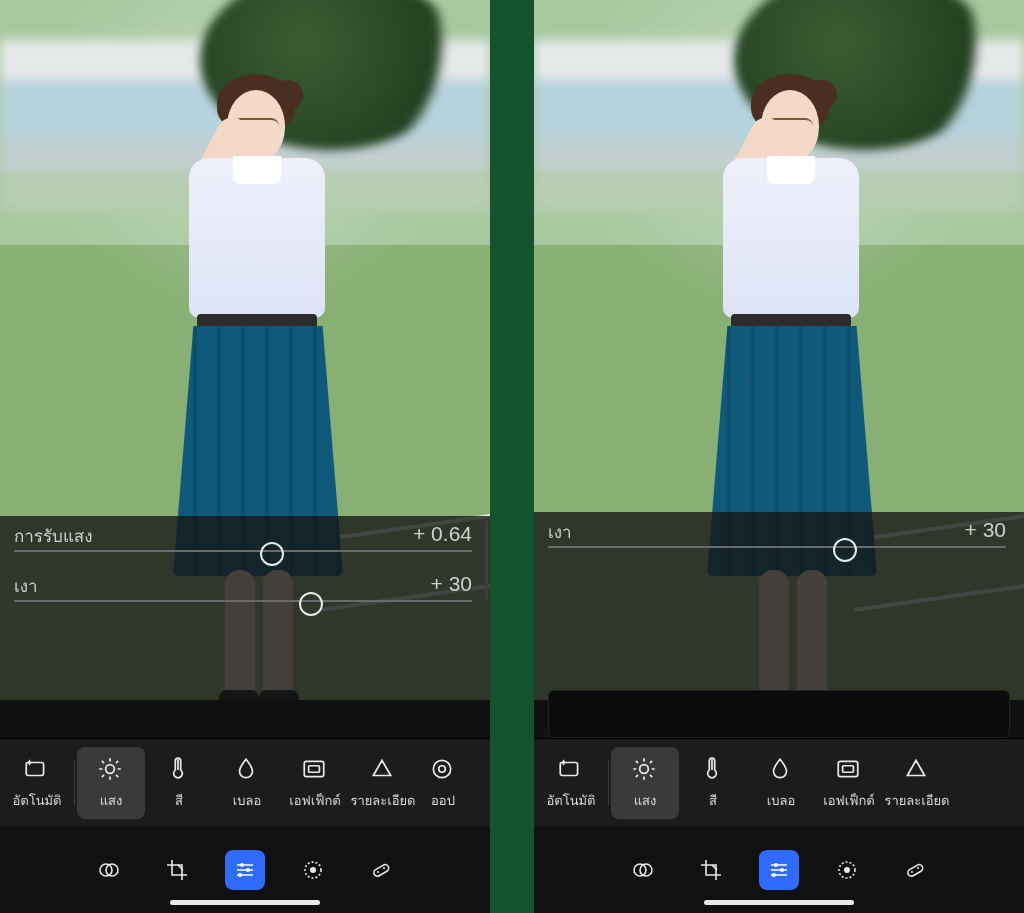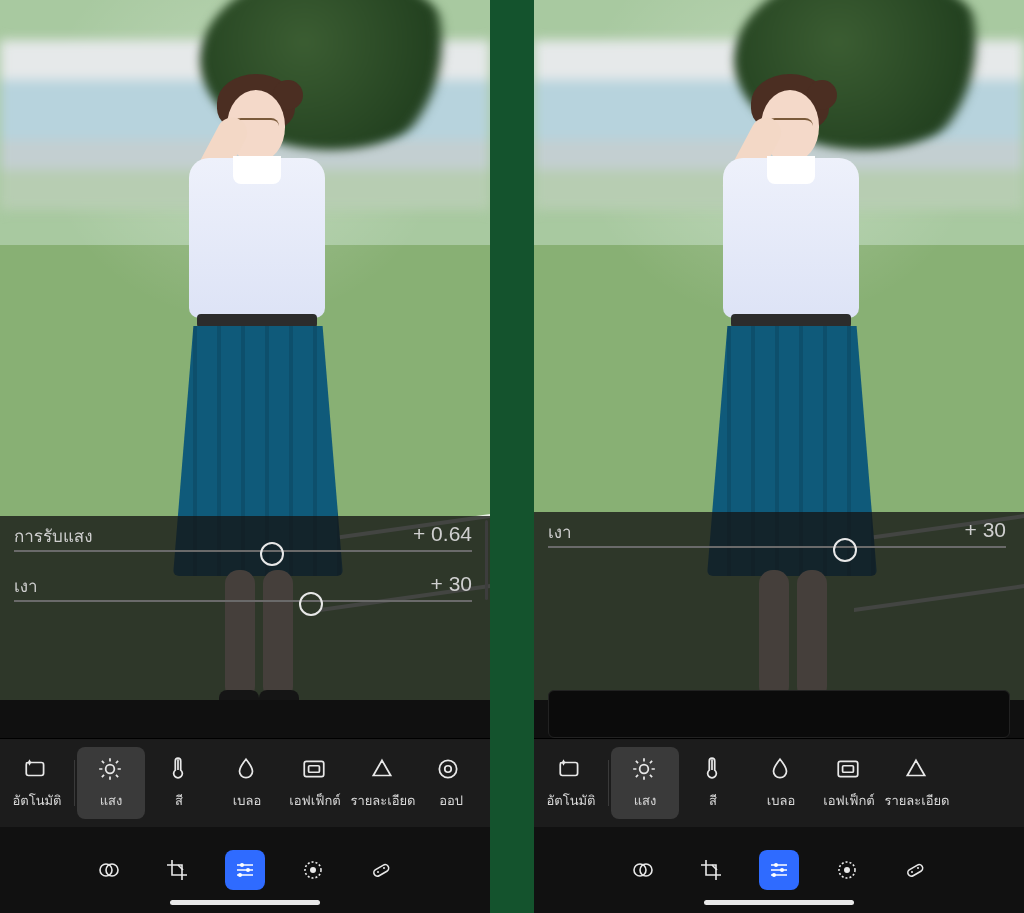--- a/index.html
+++ b/index.html
@@ -156,21 +156,21 @@
         <span>เอฟเฟ็กต์</span>
         </div>
         <div class="cat " style="">
         <div class="ic">
             <svg width="26" height="26" viewBox="0 0 24 24" class="ficon">
               <path d="M12 4l8 14H4z"></path>
             </svg>
           </div>
         <span>รายละเอียด</span>
         </div>
-        <div class="cat " style="flex:0 0 40px;overflow:hidden;align-items:flex-end;padding-left:6px;">
+        <div class="cat " style="flex:0 0 40px;overflow:hidden;align-items:center;padding-left:6px;">
         <div class="ic">
             <svg width="26" height="26" viewBox="0 0 24 24" class="ficon">
               <circle cx="12" cy="12" r="8"></circle>
               <circle cx="12" cy="12" r="3"></circle>
             </svg>
           </div>
         <span>ออป</span>
         </div>
       </div>
       <div class="tools">

